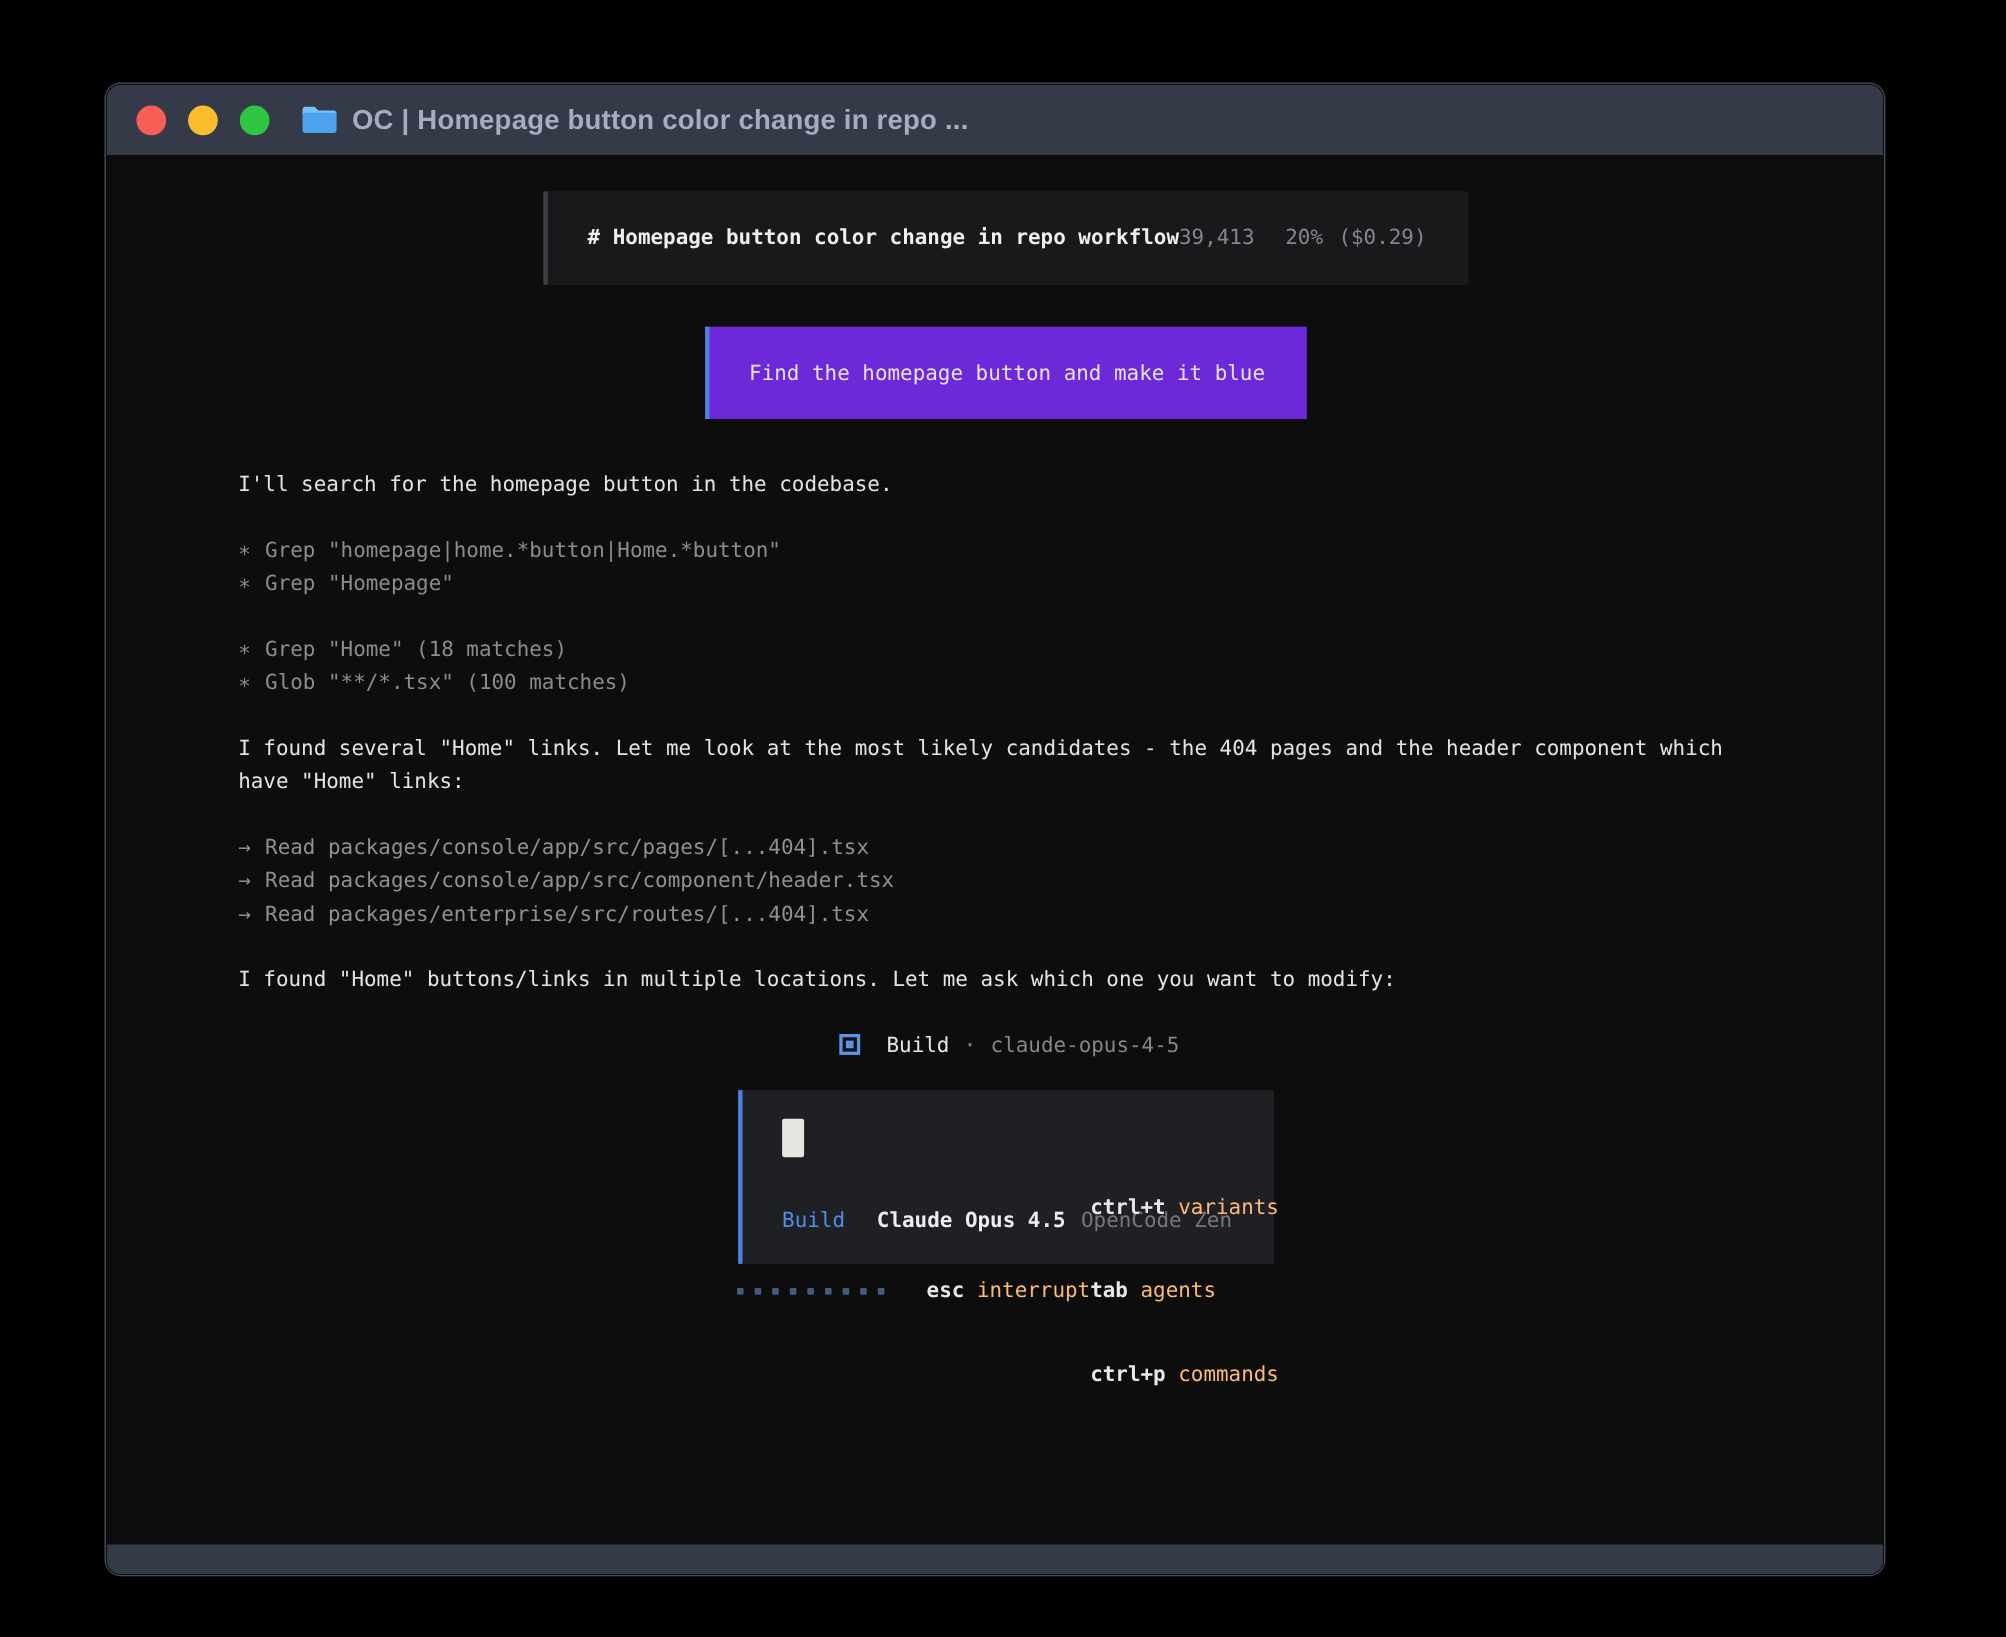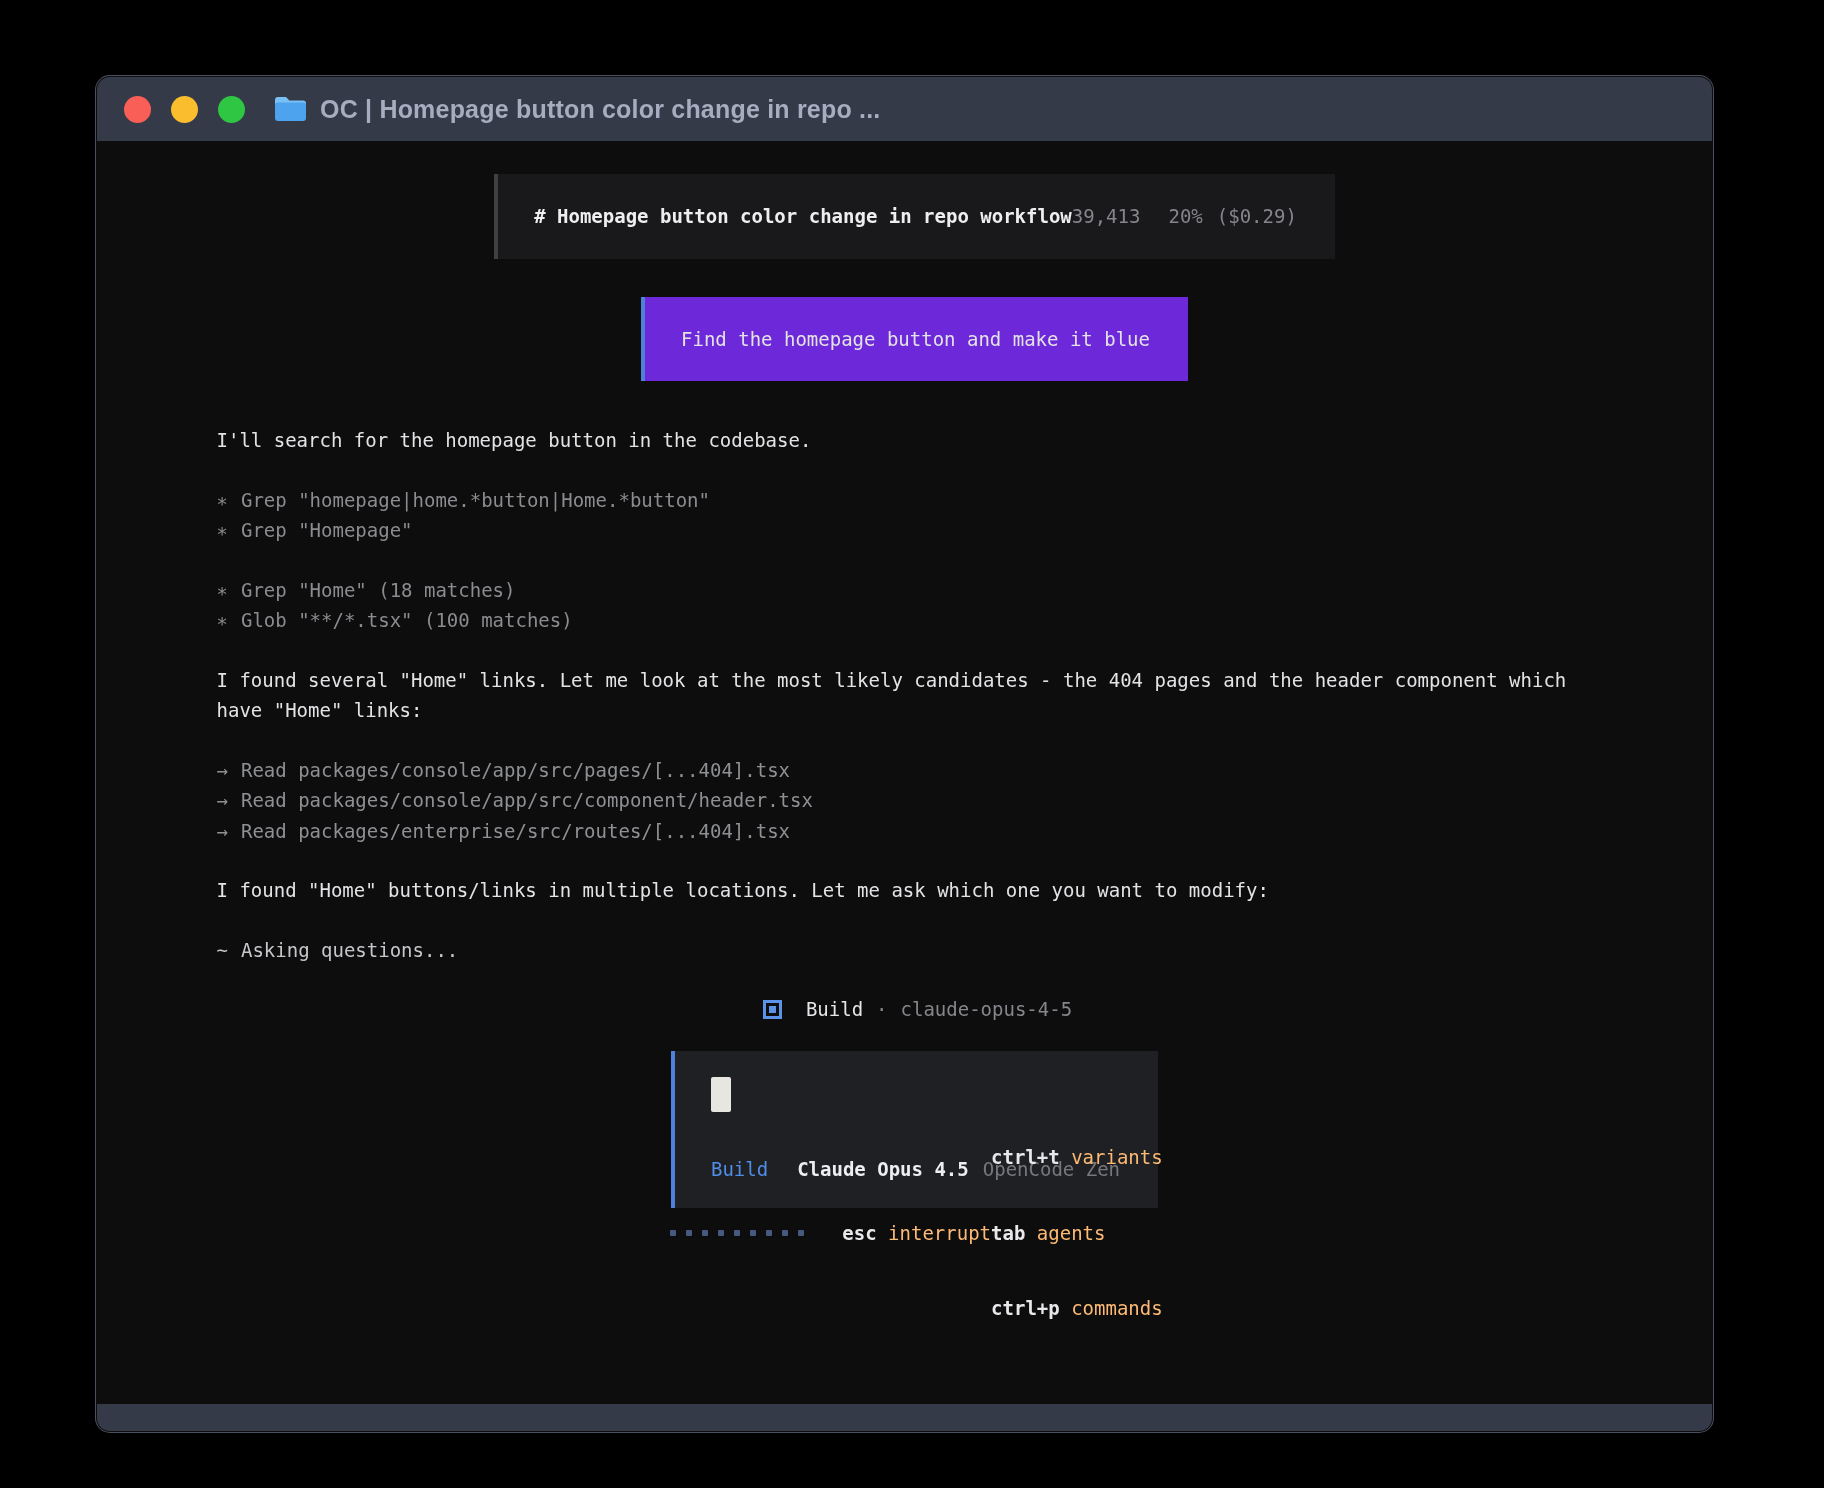--- a/index.html
+++ b/index.html
@@ -155,23 +155,20 @@
       <div class="para">
         <div class="line t-read"><span class="prefix">→</span><span>Read packages/console/app/src/pages/[...404].tsx</span></div>
         <div class="line t-read"><span class="prefix">→</span><span>Read packages/console/app/src/component/header.tsx</span></div>
         <div class="line t-read"><span class="prefix">→</span><span>Read packages/enterprise/src/routes/[...404].tsx</span></div>
       </div>
 
       <div class="para">
         <div class="line t-text">I found "Home" buttons/links in multiple locations. Let me ask which one you want to modify:</div>
       </div>
 
-      <div class="para">
-        <div class="line t-dim"><span class="prefix">~</span><span>Asking questions...</span></div>
-      </div>
 
     </div>
 
     <div class="status-row">
       <div class="agent-box">
           <div class="inner"></div>
         </div>
       <span class="status-agent">Build</span>
       <span class="status-sep">·</span>
       <span class="status-model">claude-opus-4-5</span>

